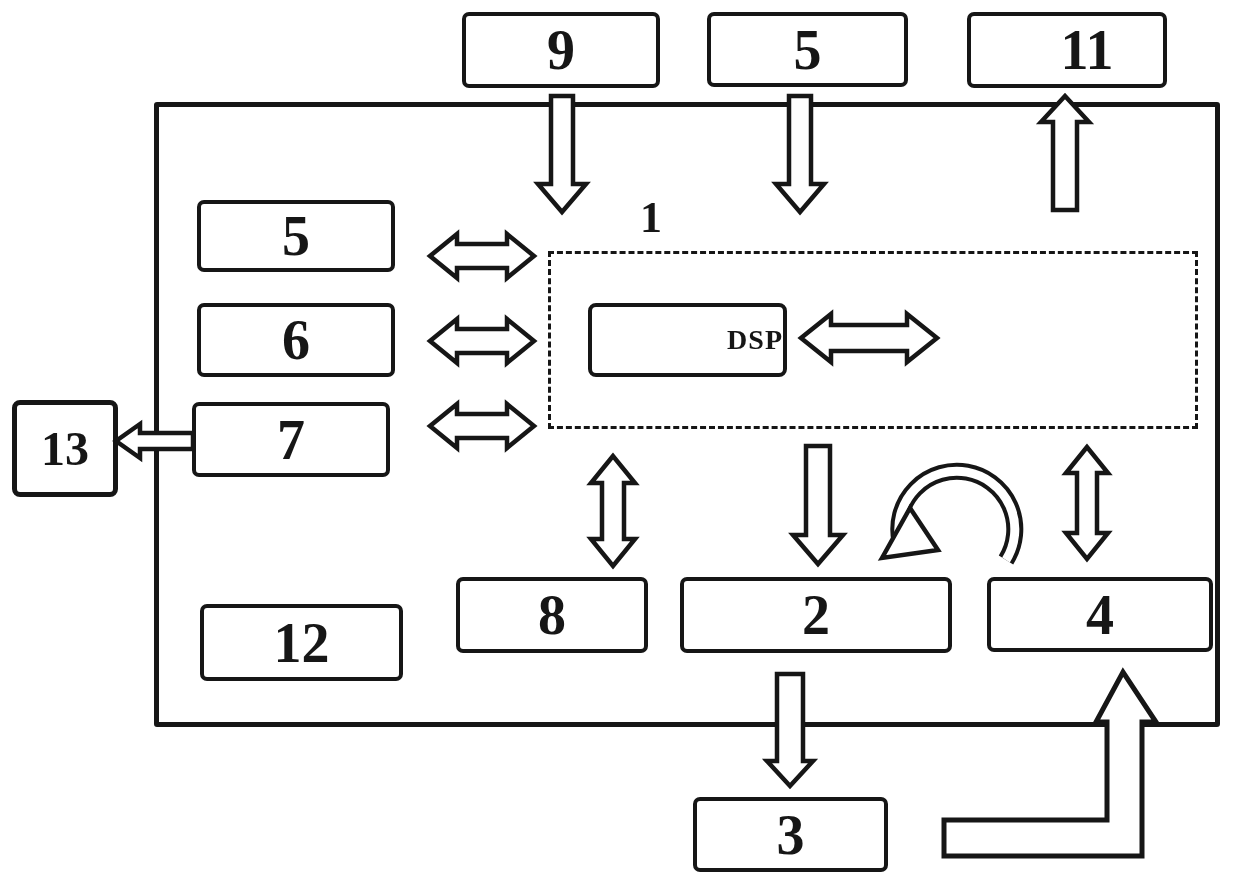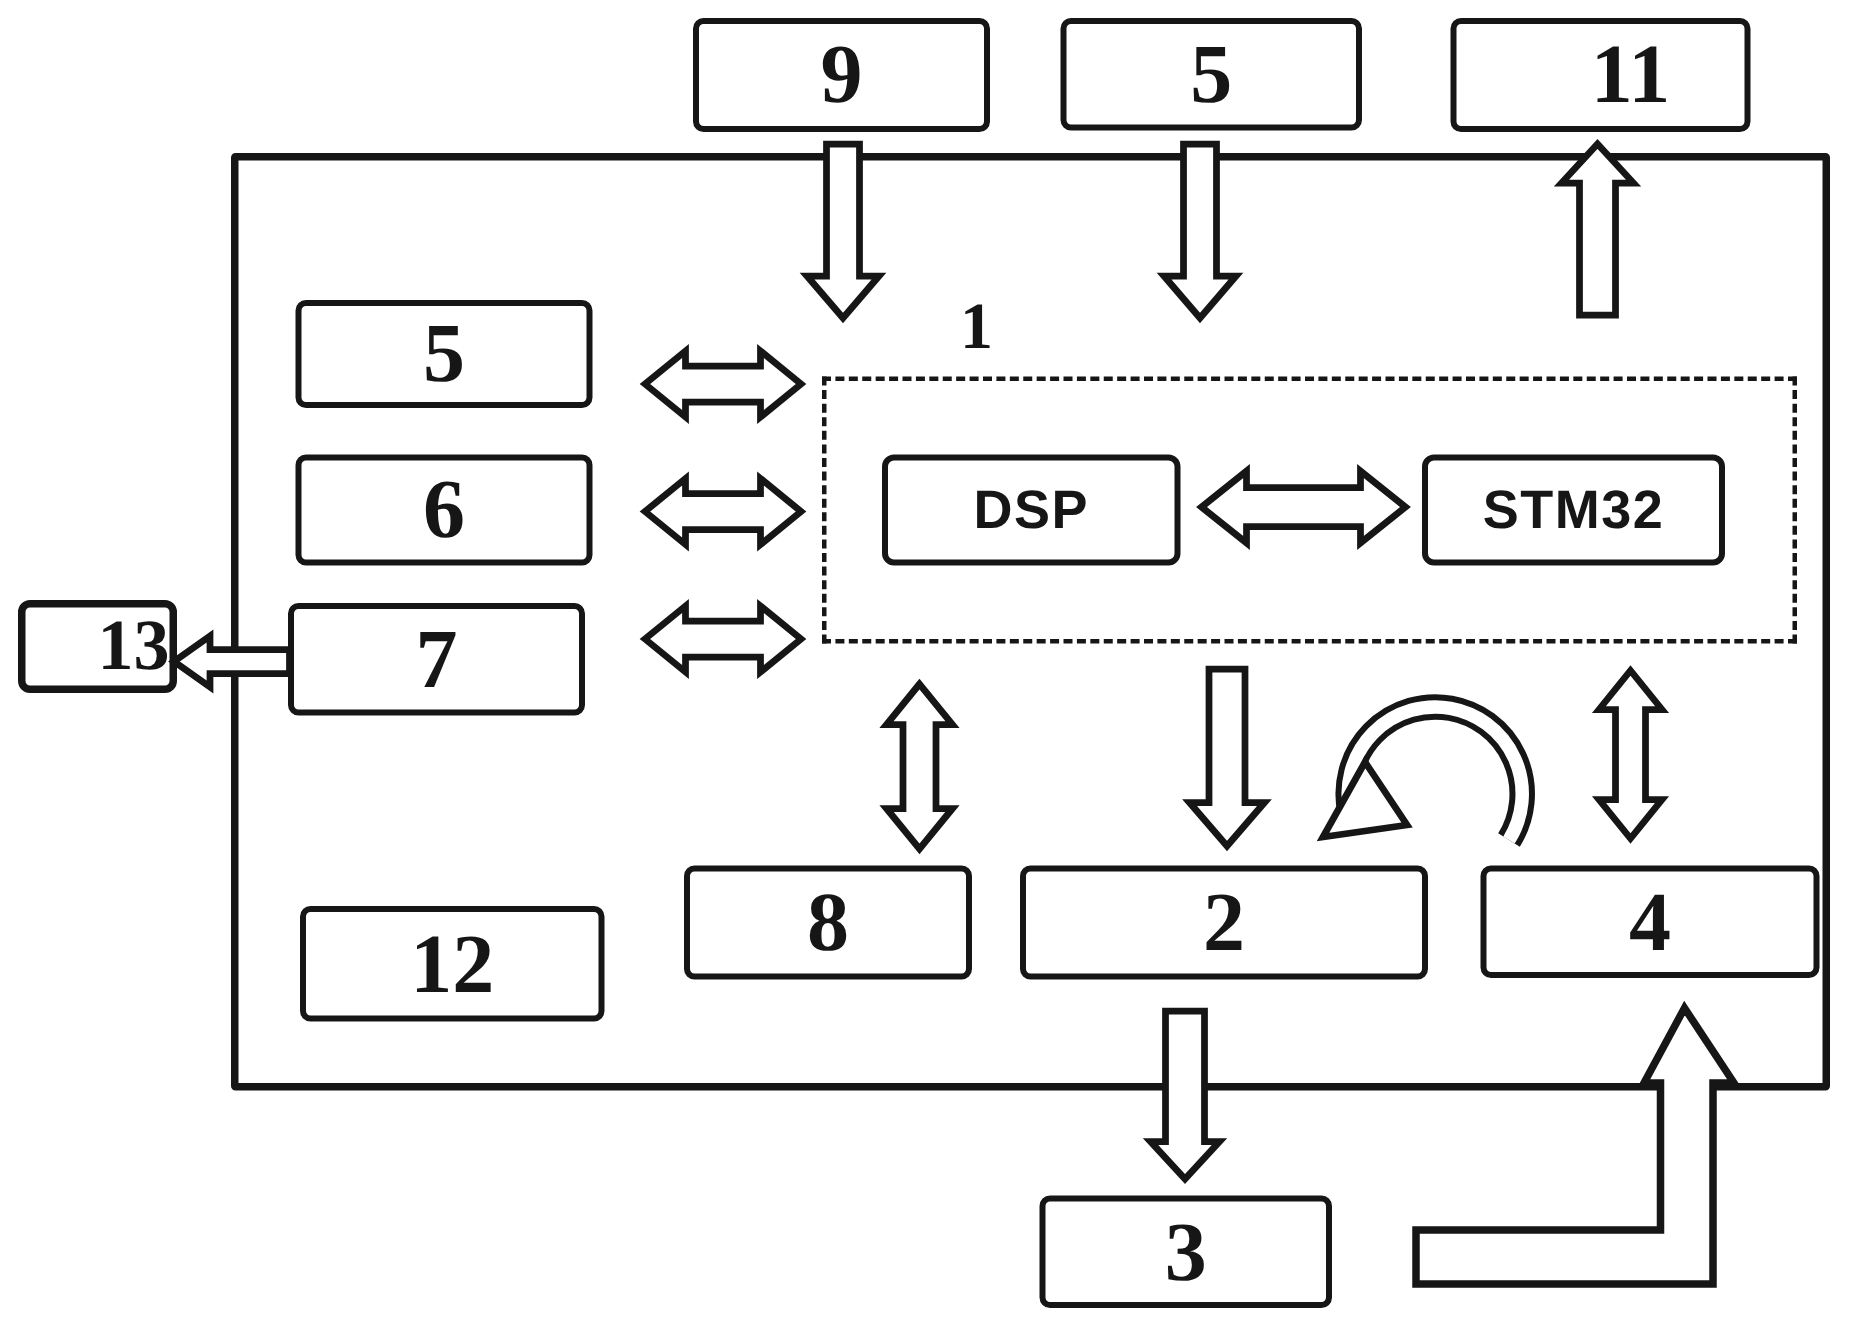--- a/index.html
+++ b/index.html
@@ -23,22 +23,22 @@
     border:5px solid var(--ink); border-radius:3px;
     background:var(--paper);
   }
   .dashed-module{
     position:absolute; box-sizing:border-box;
     border:3px dashed var(--ink);
     background:var(--paper);
   }
   .chip{
     border-radius:8px;
-    font-family:Liberation Sans, sans-serif;
-    font-size:36px; letter-spacing:1px; font-weight:bold;
+    font-family:Liberation Serif, serif;
+    font-size:28px; letter-spacing:1px; font-weight:bold;justify-content:flex-end;
   }
   .float-label{
     position:absolute; color:var(--ink);
     font-weight:bold; font-size:44px; line-height:1;
     font-family:"Liberation Serif", serif;
   }
   svg.overlay{
     position:absolute; left:0; top:0; width:1240px; height:880px;
     pointer-events:none;
   }
@@ -63,33 +63,30 @@
   <div class="box" style="left:197px; top:200px; width:198px; height:72px;">
     <span>5</span>
   </div>
   <div class="box" style="left:197px; top:303px; width:198px; height:74px;">
     <span>6</span>
   </div>
   <div class="box" style="left:192px; top:402px; width:198px; height:75px;">
     <span>7</span>
   </div>
 
-  <div class="box small13" style="left:12px; top:400px; width:106px; height:62px;justify-content:flex-end;">
+  <div class="box small13" style="left:12px; top:400px; width:106px; height:97px;">
     <span>13</span>
   </div>
 
   <div class="dashed-module" style="left:548px; top:251px; width:650px; height:178px;"></div>
   <div class="float-label" style="left:640px; top:196px;">
     <span>1</span>
   </div>
   <div class="box chip" style="left:588px; top:303px; width:199px; height:74px;">
     <span>DSP</span>
-  </div>
-  <div class="box chip" style="left:948px; top:303px; width:202px; height:74px;">
-    <span>STM32</span>
   </div>
 
   <div class="box" style="left:200px; top:604px; width:203px; height:77px;">
     <span>12</span>
   </div>
   <div class="box" style="left:456px; top:577px; width:192px; height:76px;">
     <span>8</span>
   </div>
   <div class="box" style="left:680px; top:577px; width:272px; height:76px;">
     <span>2</span>

